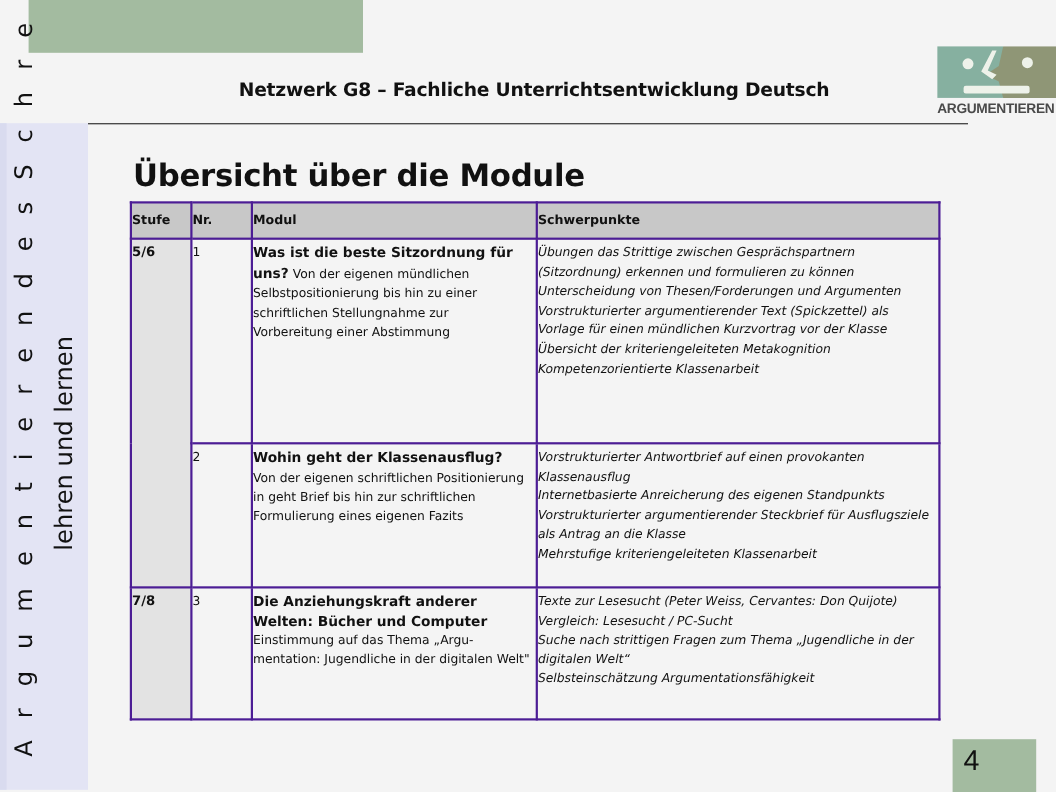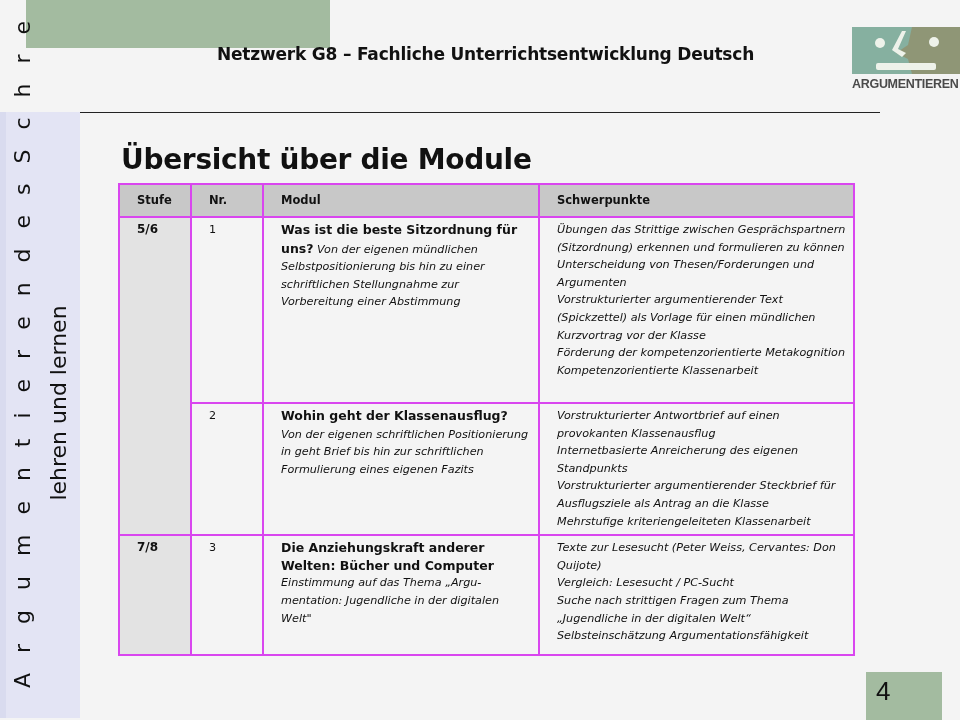--- a/index.html
+++ b/index.html
@@ -1,39 +1,39 @@
 <!DOCTYPE html>
 <html><head>
 <meta charset="utf-8">
 <style>
   html, body { margin:0; padding:0; }
   body { width:960px; height:720px; background:#f4f4f4; position:relative; overflow:hidden;
          font-family:"DejaVu Sans", sans-serif; color:#111; }
   .top-bar { position:absolute; left:26px; top:0; width:304px; height:48px; background:#a3bba0; }
-  .header-title { position:absolute; left:217px; top:44px; font-weight:bold; font-size:17px; letter-spacing:-0.2px; white-space:nowrap; }
-  .logo { position:absolute; left:852px; top:27px; width:108px; height:70px; }
+  .header-title { position:absolute; left:217px; top:72px; font-weight:bold; font-size:17px; letter-spacing:-0.2px; white-space:nowrap; }
+  .logo { position:absolute; left:852px; top:42px; width:108px; height:70px; }
   .logo-img { position:absolute; left:0; top:0; width:108px; height:52px; }
   .logo-text { position:absolute; left:0; top:50px; font-size:12.5px; font-weight:bold; color:#4a4a4a; font-family:"Liberation Sans", sans-serif; letter-spacing:-0.3px; white-space:nowrap; }
   .header-rule { position:absolute; left:80px; top:112px; width:800px; height:1px; background:#222; }
   .sidebar { position:absolute; left:0; top:112px; width:80px; height:606px; background:#e3e4f4; border-left:6px solid #d9dbef; box-sizing:border-box; }
   .side-text { position:absolute; left:0; top:0; width:606px; height:80px; transform-origin:0 0;
                transform: translate(0px, 606px) rotate(-90deg); }
   .side-line1 { position:absolute; left:0; top:4px; width:560px; text-align:center; font-size:22px; letter-spacing:6.5px; font-family:"DejaVu Sans", sans-serif; white-space:nowrap; padding-left:30px; }
   .side-line2 { position:absolute; left:0; top:40px; width:606px; text-align:center; font-size:22px; font-family:"DejaVu Sans", sans-serif; white-space:nowrap; padding-left:12px;}
   .page-title { position:absolute; left:121px; top:130px; font-size:28px; font-weight:bold; white-space:nowrap; letter-spacing:-0.3px;margin-top:13px; }
   table.modules { position:absolute; left:118px; top:183px; width:737px; border-collapse:collapse; font-family:"DejaVu Sans", sans-serif; font-size:11.2px; }
-  table.modules th, table.modules td { border:2px solid #d946ef; vertical-align:top; text-align:left; padding:3px 5px 4px 17px; }
+  table.modules th, table.modules td { border:2px solid #4c1d95; vertical-align:top; text-align:left; padding:3px 5px 4px 0; }
   table.modules th { background:#c8c8c8; font-weight:bold; height:24px; vertical-align:middle; font-size:11.5px; }
   table.modules td { background:#f4f4f4; line-height:17.6px; }
   td.stufe { background:#e3e3e3 !important; font-weight:bold; font-size:12px; }
   .col-stufe { width:48px; }
   .col-nr { width:48px; }
   .col-modul { width:252px; }
   .mod-title { font-weight:bold; font-size:12.5px; }
-  .mod-desc { font-style:italic; }
+  .mod-desc { }
   .sp-line { display:block;font-style:italic; }
   .page-num { position:absolute; left:866px; top:672px; width:76px; height:48px; background:#a3bba0; }
   .page-num span { position:absolute; left:10px; top:4px; font-size:26px; font-family:"Liberation Sans", sans-serif; }
 </style>
 </head>
 <body>
 
 <div class="top-bar"></div>
 
 <div class="header-title">Netzwerk G8 – Fachliche  Unterrichtsentwicklung  Deutsch</div>
@@ -75,21 +75,21 @@
       <td class="stufe" rowspan="2">5/6</td>
       <td>1</td>
       <td>
         <span class="mod-title">Was ist die beste Sitzordnung für uns?</span>
         <span class="mod-desc">Von der eigenen mündlichen Selbstpositionierung bis hin zu einer schriftlichen Stellungnahme zur Vorbereitung einer Abstimmung</span>
       </td>
       <td>
         <span class="sp-line">Übungen das Strittige zwischen Gesprächspartnern (Sitzordnung) erkennen und formulieren zu können</span>
         <span class="sp-line">Unterscheidung von Thesen/Forderungen und Argumenten</span>
         <span class="sp-line">Vorstrukturierter argumentierender Text (Spickzettel) als Vorlage für einen mündlichen Kurzvortrag vor der Klasse</span>
-        <span class="sp-line">Förderung der kompetenzorientierte Metakognition</span>
+        <span class="sp-line">Übersicht der kriteriengeleiteten Metakognition</span>
         <span class="sp-line">Kompetenzorientierte Klassenarbeit</span>
       </td>
     </tr>
     <tr style="height:131px;">
       <td>2</td>
       <td>
         <span class="mod-title">Wohin geht der Klassenausflug?</span>
         <span class="mod-desc" style="display:block;">Von der eigenen schriftlichen Positionierung in geht Brief bis hin zur schriftlichen Formulierung eines eigenen Fazits</span>
       </td>
       <td>

